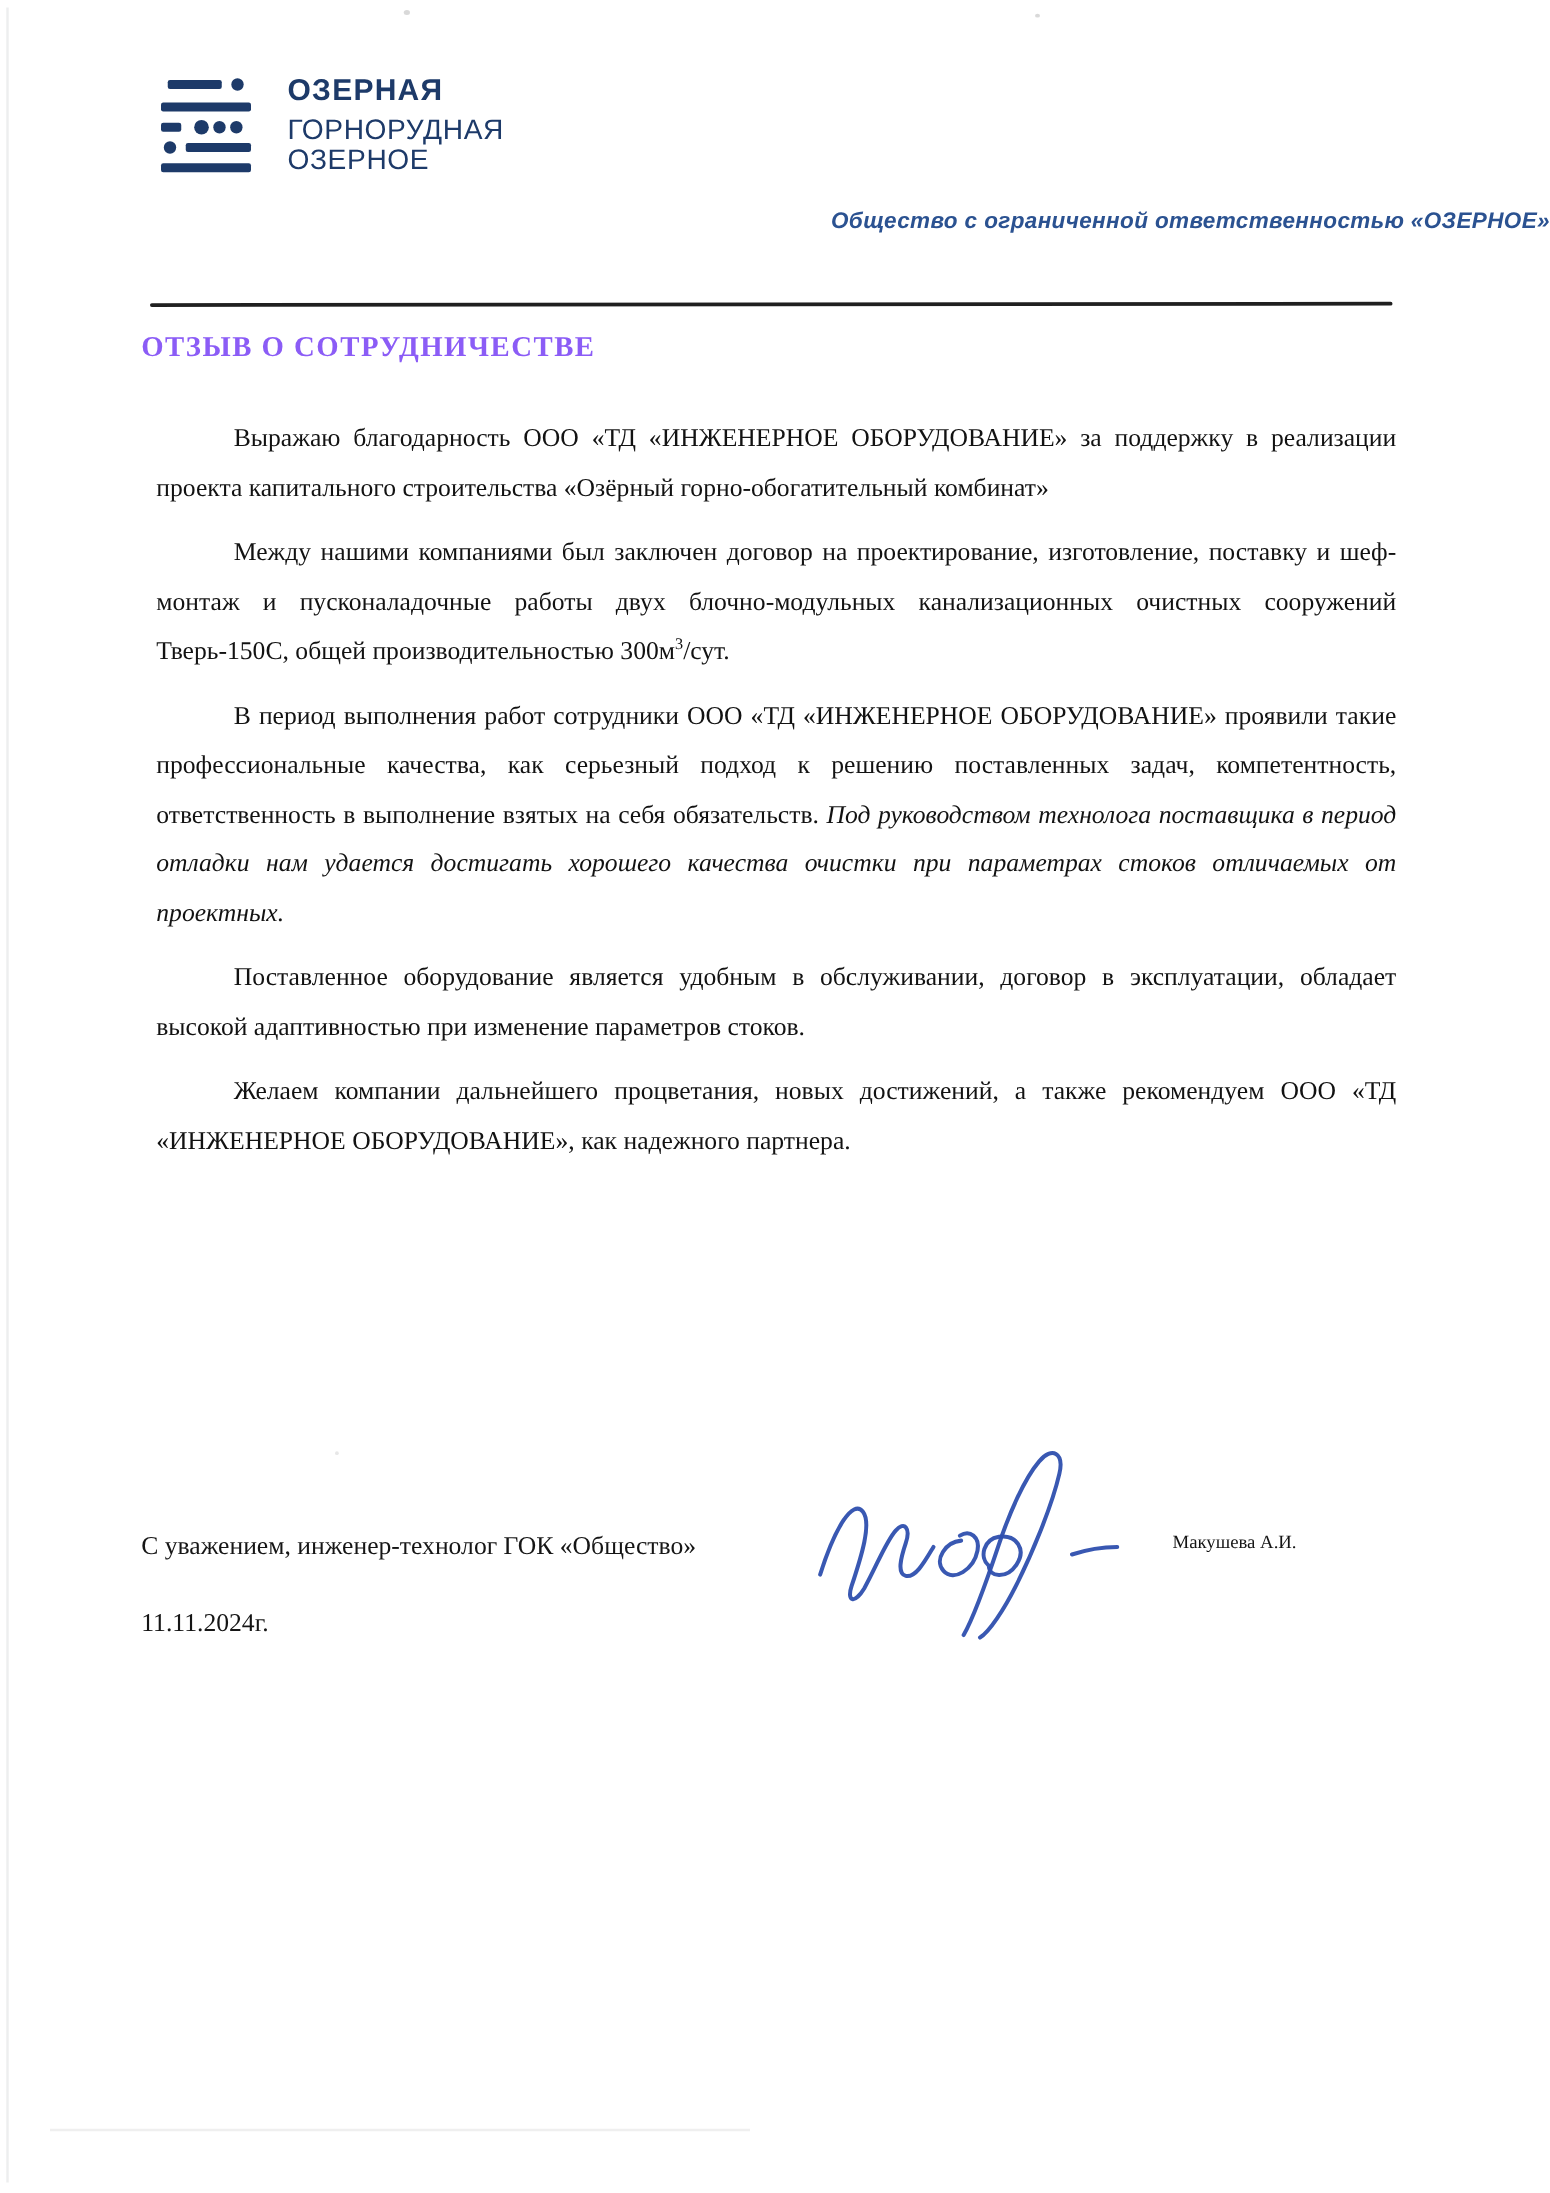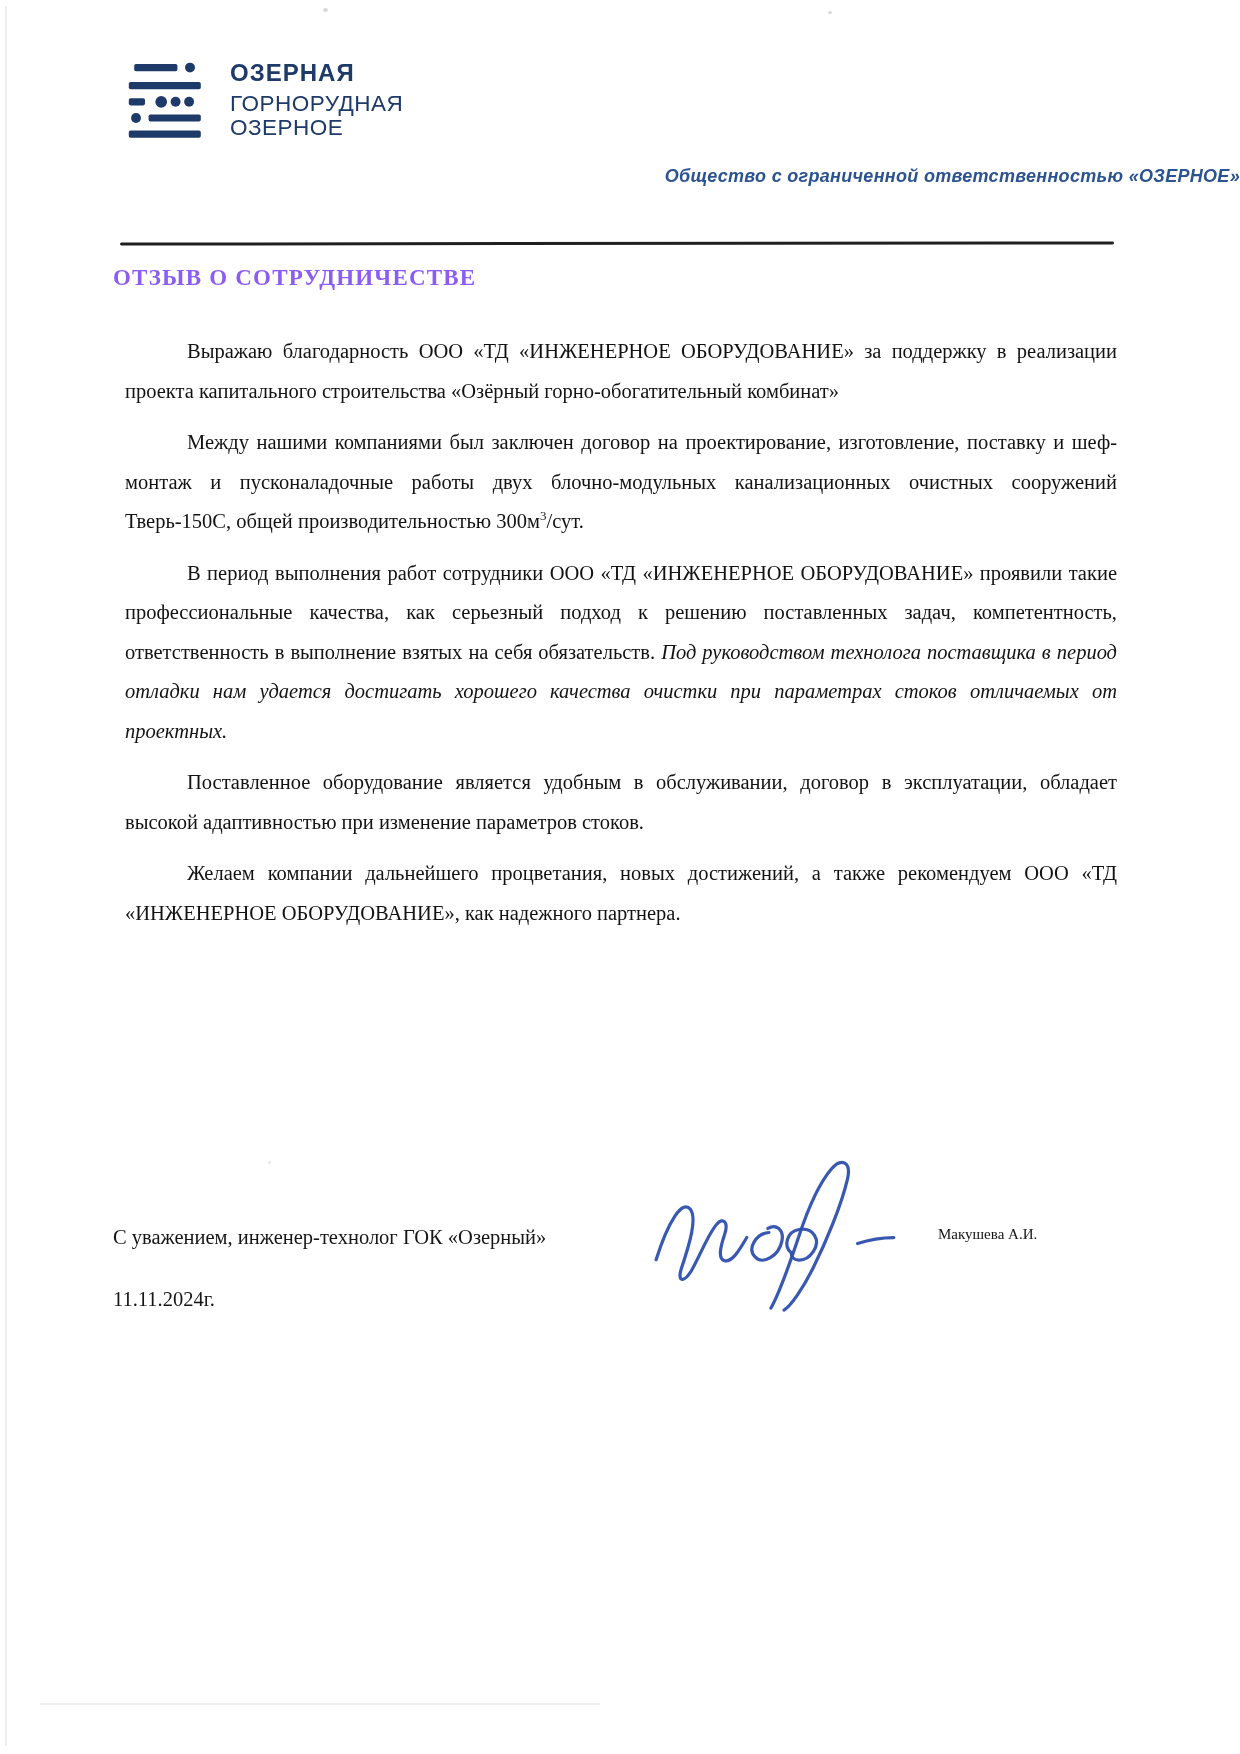--- a/index.html
+++ b/index.html
@@ -88,21 +88,21 @@
   <div class="doc-heading">ОТЗЫВ О СОТРУДНИЧЕСТВЕ</div>
 
   <div class="body-text" id="paragraphs">
       <p><span>Выражаю благодарность ООО «ТД «ИНЖЕНЕРНОЕ ОБОРУДОВАНИЕ» за поддержку в реализации проекта капитального строительства «Озёрный горно-обогатительный комбинат»</span></p>
       <p><span>Между нашими компаниями был заключен договор на проектирование, изготовление, поставку и шеф-монтаж и пусконаладочные работы двух блочно-модульных канализационных очистных сооружений Тверь-150С, общей производительностью 300м</span><sup>3</sup><span>/сут.</span></p>
       <p><span>В период выполнения работ сотрудники ООО «ТД «ИНЖЕНЕРНОЕ ОБОРУДОВАНИЕ» проявили такие профессиональные качества, как серьезный подход к решению поставленных задач, компетентность, ответственность в выполнение взятых на себя обязательств.  </span><span class="it">Под руководством технолога поставщика в период отладки нам удается достигать хорошего качества очистки при параметрах стоков отличаемых от проектных.</span></p>
       <p><span>Поставленное оборудование является удобным в обслуживании, договор в эксплуатации, обладает высокой адаптивностью при изменение параметров стоков.</span></p>
       <p><span>Желаем компании дальнейшего процветания, новых достижений, а также рекомендуем ООО «ТД «ИНЖЕНЕРНОЕ ОБОРУДОВАНИЕ», как надежного партнера.</span></p>
     </div>
 
-  <div class="sig-closing">С уважением, инженер-технолог ГОК «Озерный»</div>
+  <div class="sig-closing">С уважением, инженер-технолог ГОК «Общество»</div>
   <svg class="sig-svg" viewBox="0 0 280 165" aria-hidden="true">
     <path d="M16 110 C 28 72, 42 50, 50 60 C 57 69, 49 95, 41 119 C 37 131, 43 134, 51 121 C 61 103, 68 84, 76 75 C 83 67, 88 73, 84 85 C 80 97, 77 109, 84 111 C 92 113, 100 98, 106 88"></path>
     <path d="M128 83 C 116 84, 106 98, 114 107 C 122 116, 138 106, 141 91 C 143 80, 135 74, 127 79"></path>
     <path d="M158 86 C 150 110, 138 144, 130 158 M158 86 C 166 62, 178 34, 190 20 C 200 8, 210 13, 206 30 C 200 56, 184 94, 172 118 C 162 138, 150 156, 143 160"></path>
     <path d="M150 103 C 142 96, 146 82, 158 80 C 172 78, 180 90, 172 102 C 164 114, 150 112, 150 103"></path>
     <path d="M216 94 C 228 90, 242 88, 252 88"></path>
   </svg>
   <div class="sig-name">Макушева А.И.</div>
   <div class="sig-date">11.11.2024г.</div>
 

